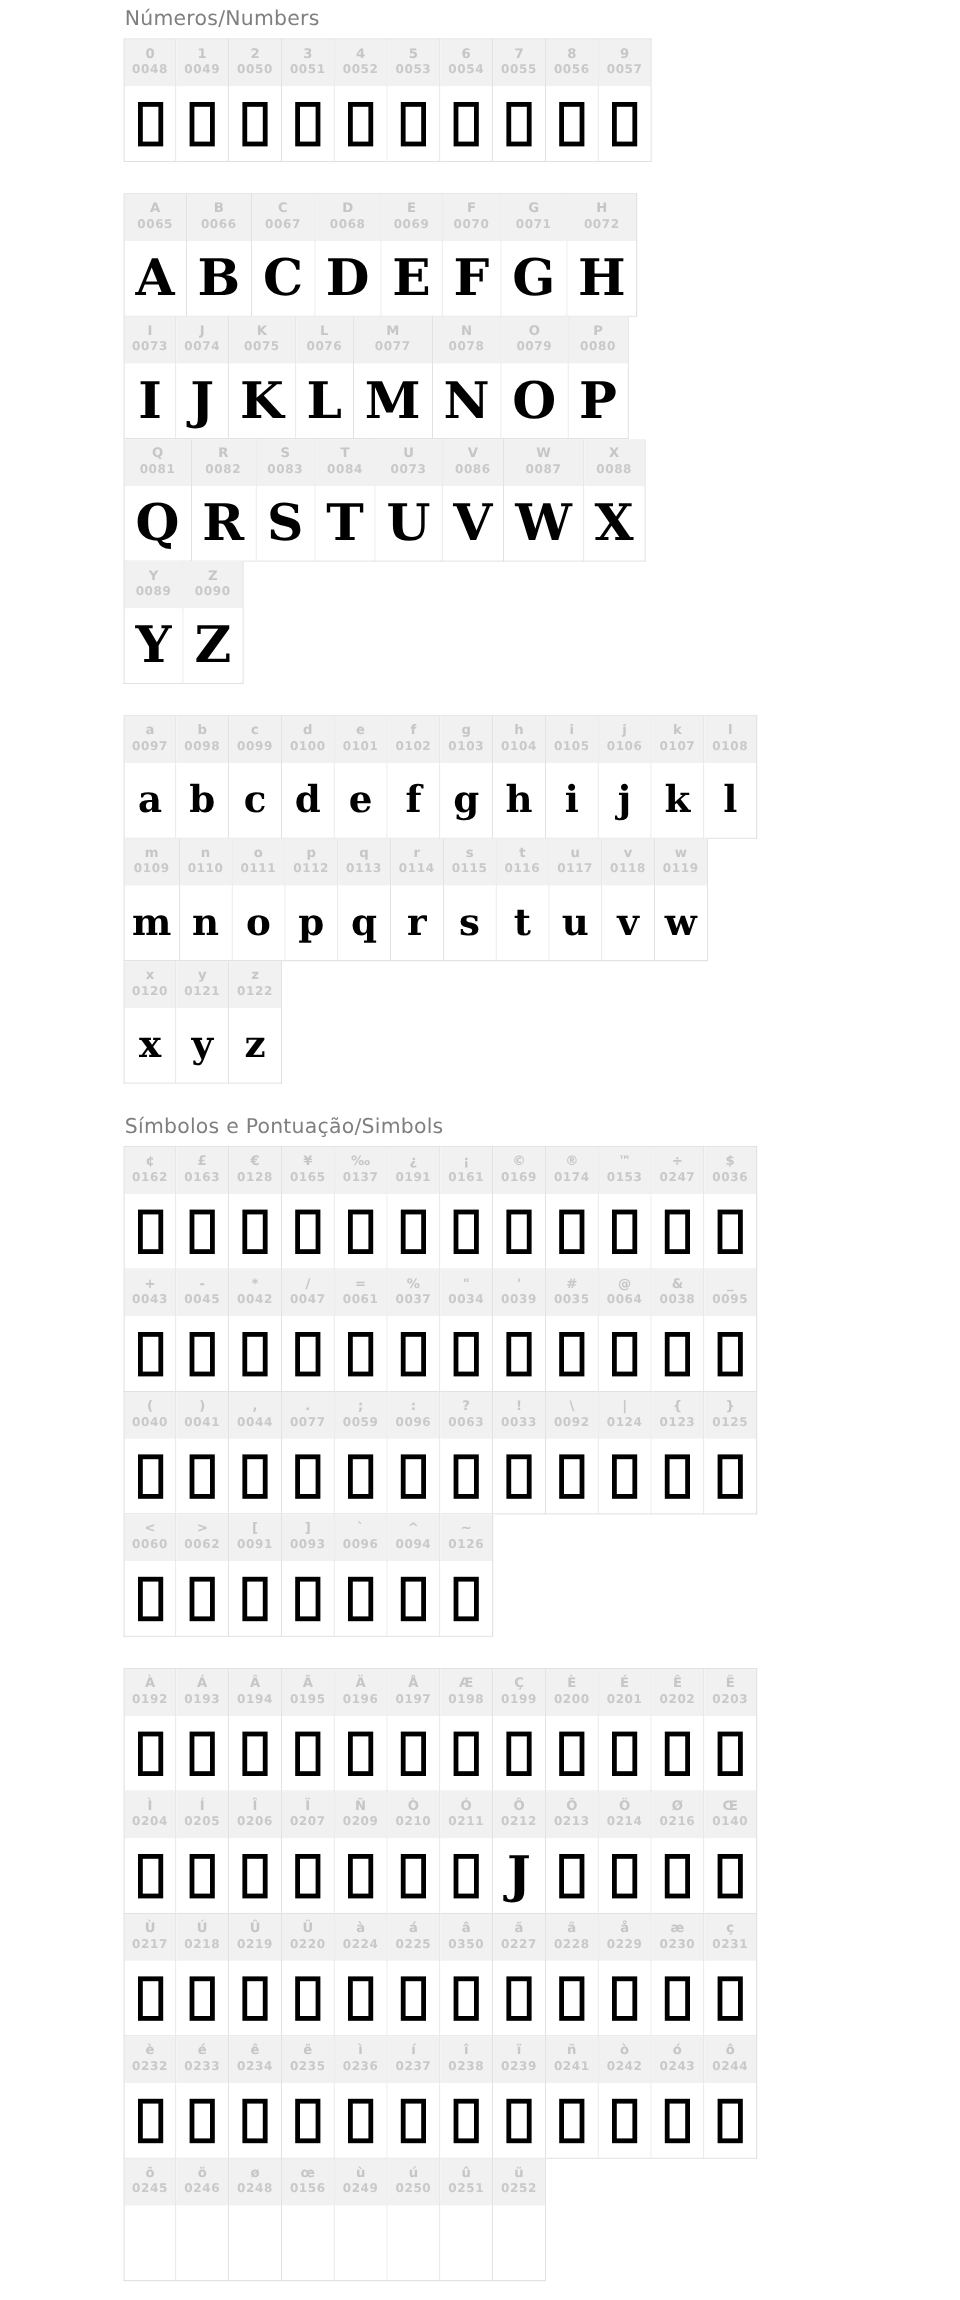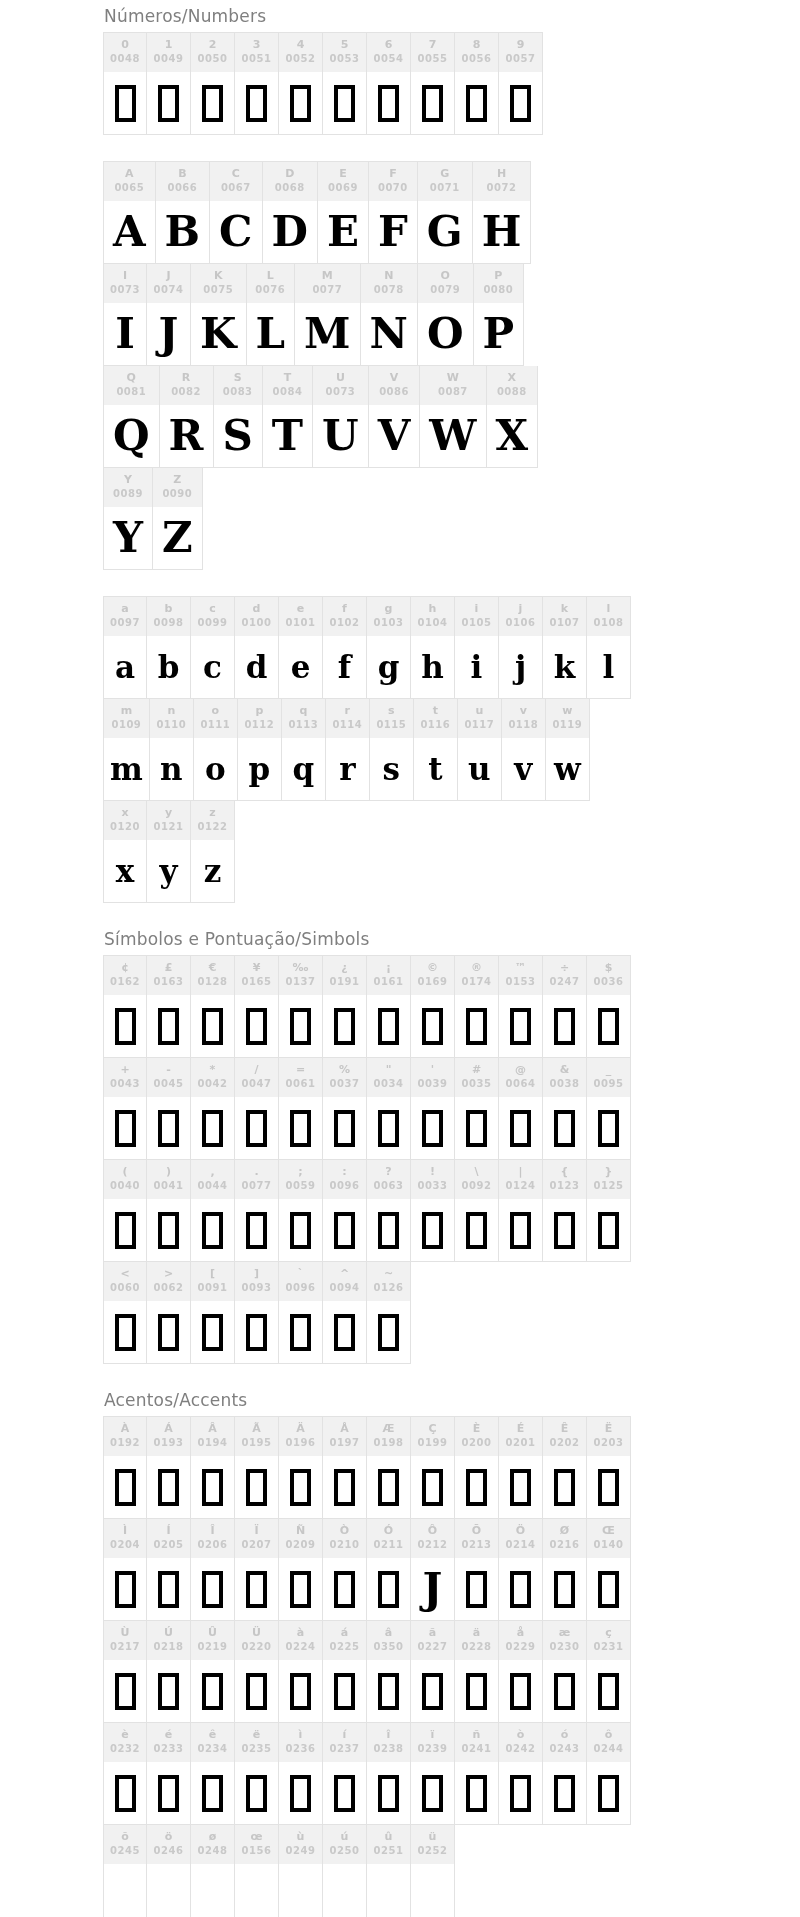--- a/index.html
+++ b/index.html
@@ -1033,21 +1033,21 @@
           <div class="cell">
             <div class="cell-label">
               <div class="cell-char">~</div>
               <div class="cell-code">0126</div>
             </div>
             <div class="cell-glyph">
               <span class="tofu"></span>
             </div>
           </div>
         </div></div></div>
-    <div class="section"><div class="section-title">Acentos/Accents</div><div class="glyph-table"><div class="glyph-row">
+    <div class="section"><div class="glyph-table"><div class="glyph-row">
           <div class="cell">
             <div class="cell-label">
               <div class="cell-char">À</div>
               <div class="cell-code">0192</div>
             </div>
             <div class="cell-glyph">
               <span class="tofu"></span>
             </div>
           </div>
           <div class="cell">

